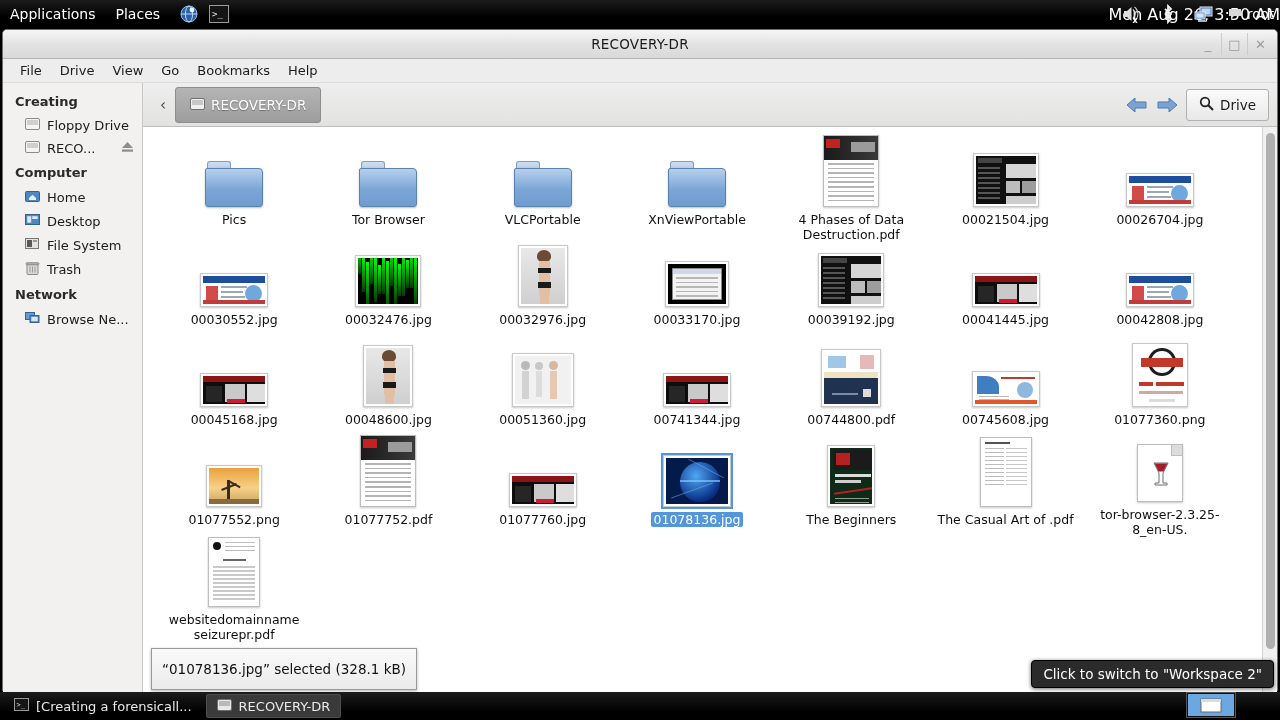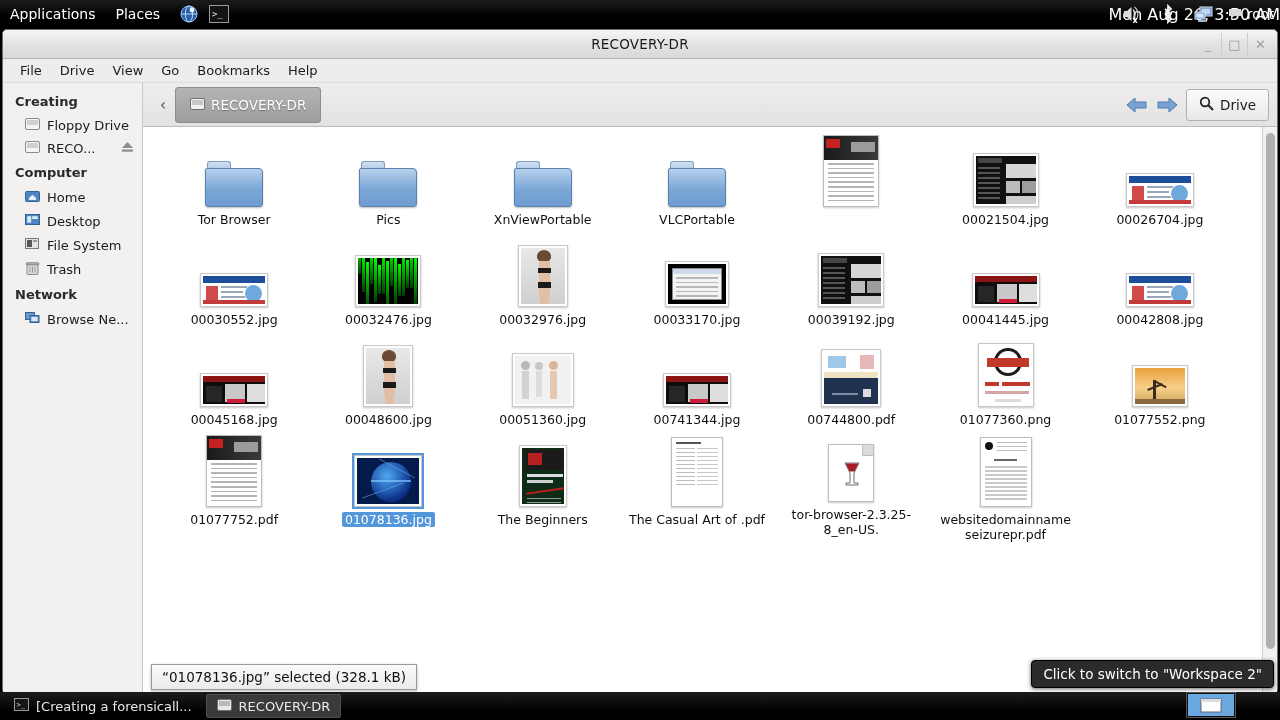--- a/index.html
+++ b/index.html
@@ -145,21 +145,21 @@
     background:linear-gradient(to bottom,#b6d0ec 0%, #7ba7d7 55%, #6f9ccf 100%);
     border:1px solid #5b82ad; border-radius:2px 4px 3px 3px;
     box-shadow:0 1px 2px rgba(0,0,0,.25);
   }
 
   
   #status-float{
     position:absolute; left:8px; bottom:2px;
     background: linear-gradient(to bottom,#fafafa,#ebebeb);
     border:1px solid #9a9a9a;
-    padding:4px 10px; font-size:13.5px; color:#101010;
+    padding:12px 10px; font-size:13.5px; color:#101010;
     box-shadow:0 1px 3px rgba(0,0,0,.3);
   }
 
   
   #vscroll{
     position:absolute; right:0; top:0; width:15px; height:100%;
     background:#f1f1f1; border-left:1px solid #d2d2d2;
   }
   #vscroll-thumb{
     position:absolute; left:3px; top:6px; width:9px; height:516px;
@@ -390,48 +390,48 @@
 
       <div id="icon-view">
         <div id="icon-grid">
             <div class="item">
               <div class="thumb-wrap">
                 <div class="folder">
                   <div class="tab"></div>
                   <div class="body"></div>
                 </div>
               </div>
-              <div class="item-label">Tor Browser</div>
+              <div class="item-label">Pics</div>
             </div>
             <div class="item">
               <div class="thumb-wrap">
                 <div class="folder">
                   <div class="tab"></div>
                   <div class="body"></div>
                 </div>
               </div>
-              <div class="item-label">Pics</div>
+              <div class="item-label">Tor Browser</div>
             </div>
             <div class="item">
               <div class="thumb-wrap">
                 <div class="folder">
                   <div class="tab"></div>
                   <div class="body"></div>
                 </div>
               </div>
-              <div class="item-label">XnViewPortable</div>
+              <div class="item-label">VLCPortable</div>
             </div>
             <div class="item">
               <div class="thumb-wrap">
                 <div class="folder">
                   <div class="tab"></div>
                   <div class="body"></div>
                 </div>
               </div>
-              <div class="item-label">VLCPortable</div>
+              <div class="item-label">XnViewPortable</div>
             </div>
             <div class="item">
               <div class="thumb-wrap">
                 <div class="doc" style="width: 56px; height: 72px;">
                   <div style="height:24px;background:linear-gradient(90deg,#1a1a1a,#3a3a3a);position:relative">
                     <div style="position:absolute;left:2px;top:3px;width:14px;height:9px;background:#c42121"></div>
                     <div style="position:absolute;right:3px;top:6px;width:24px;height:10px;background:#9b9b9b"></div>
                   </div>
                   <div style="padding:3px 4px">
                     <div style="height:1.6px;background:#b4b4b4;margin-bottom:3px"></div>
@@ -439,20 +439,21 @@
                     <div style="height:1.6px;background:#b4b4b4;margin-bottom:3px"></div>
                     <div style="height:1.6px;background:#b4b4b4;margin-bottom:3px"></div>
                     <div style="height:1.6px;background:#b4b4b4;margin-bottom:3px"></div>
                     <div style="height:1.6px;background:#b4b4b4;margin-bottom:3px"></div>
                     <div style="height:1.6px;background:#b4b4b4;margin-bottom:3px"></div>
                     <div style="height:1.6px;background:#b4b4b4;margin-bottom:3px"></div>
                     <div style="height:1.6px;background:#b4b4b4;margin-bottom:3px"></div>
                   </div>
                 </div>
               </div>
+              <div class="item-label">4 Phases of Data Destruction.pdf</div>
             </div>
             <div class="item">
               <div class="thumb-wrap">
                 <div class="photo" style="width: 66px; height: 54px;">
                   <div class="inner" style="background:#101010">
                     <div style="position:absolute;left:2px;top:2px;width:24px;height:5px;background:#444"></div>
                     <div style="position:absolute;left:2px;top:11px;width:22px;height:2px;background:#555"></div>
                     <div style="position:absolute;left:2px;top:16px;width:22px;height:2px;background:#555"></div>
                     <div style="position:absolute;left:2px;top:21px;width:22px;height:2px;background:#555"></div>
                     <div style="position:absolute;left:2px;top:26px;width:22px;height:2px;background:#555"></div>
@@ -673,20 +674,36 @@
                     <div style="position:absolute;left:0;bottom:0;width:100%;height:26px;background:#1f3350"></div>
                     <div style="position:absolute;left:8px;bottom:9px;width:26px;height:2px;background:#7b8ba3"></div>
                     <div style="position:absolute;right:7px;bottom:7px;width:8px;height:8px;background:#dcdcdc"></div>
                   </div>
                 </div>
               </div>
               <div class="item-label">00744800.pdf</div>
             </div>
             <div class="item">
               <div class="thumb-wrap">
+                <div class="photo" style="width: 68px; height: 36px;">
+                  <div class="inner" style="background:#fff">
+                    <div style="position:absolute;left:2px;top:2px;width:22px;height:18px;background:#3f7fc1;border-radius:0 60% 0 0"></div>
+                    <div style="position:absolute;left:26px;top:3px;width:34px;height:2px;background:#c0392b"></div>
+                    <div style="position:absolute;left:4px;top:22px;width:30px;height:1.4px;background:#b9b9b9"></div>
+                    <div style="position:absolute;left:4px;top:25px;width:30px;height:1.4px;background:#b9b9b9"></div>
+                    <div style="position:absolute;left:4px;top:28px;width:30px;height:1.4px;background:#b9b9b9"></div>
+                    <div style="position:absolute;right:4px;top:8px;width:16px;height:16px;border-radius:50%;background:#8fb8de"></div>
+                    <div style="position:absolute;left:0;bottom:0;width:100%;height:4px;background:#e0572f"></div>
+                  </div>
+                </div>
+              </div>
+              <div class="item-label">00745608.jpg</div>
+            </div>
+            <div class="item">
+              <div class="thumb-wrap">
                 <div class="photo" style="width: 56px; height: 64px;">
                   <div class="inner" style="background:#fff">
                     <div style="position:absolute;left:13px;top:2px;width:28px;height:28px;border-radius:50%;background:#1c1c1c"></div>
                     <div style="position:absolute;left:16px;top:5px;width:22px;height:22px;border-radius:50%;background:#fff"></div>
                     <div style="position:absolute;left:6px;top:12px;width:42px;height:9px;background:#c0392b"></div>
                     <div style="position:absolute;left:4px;top:36px;width:14px;height:4px;background:#c0392b"></div>
                     <div style="position:absolute;left:21px;top:36px;width:28px;height:4px;background:#c0392b"></div>
                     <div style="position:absolute;left:4px;top:45px;width:44px;height:3px;background:#d4a5a5"></div>
                     <div style="position:absolute;left:14px;top:53px;width:26px;height:3px;background:#dcdcdc"></div>
                   </div>
@@ -721,20 +738,34 @@
                     <div style="height:1.6px;background:#b4b4b4;margin-bottom:3px"></div>
                     <div style="height:1.6px;background:#b4b4b4;margin-bottom:3px"></div>
                     <div style="height:1.6px;background:#b4b4b4;margin-bottom:3px"></div>
                     <div style="height:1.6px;background:#b4b4b4;margin-bottom:3px"></div>
                     <div style="height:1.6px;background:#b4b4b4;margin-bottom:3px"></div>
                     <div style="height:1.6px;background:#b4b4b4;margin-bottom:3px"></div>
                   </div>
                 </div>
               </div>
               <div class="item-label">01077752.pdf</div>
+            </div>
+            <div class="item">
+              <div class="thumb-wrap">
+                <div class="photo" style="width: 68px; height: 34px;">
+                  <div class="inner" style="background:#0d0d0d">
+                    <div style="position:absolute;left:0;top:0;width:100%;height:6px;background:#8c1414"></div>
+                    <div style="position:absolute;left:3px;top:10px;width:16px;height:16px;background:#262626"></div>
+                    <div style="position:absolute;left:22px;top:8px;width:20px;height:18px;background:#c9c9c9"></div>
+                    <div style="position:absolute;left:44px;top:8px;width:21px;height:18px;background:#dedede"></div>
+                    <div style="position:absolute;left:24px;bottom:1px;width:18px;height:4px;background:#cf1b3b"></div>
+                  </div>
+                </div>
+              </div>
+              <div class="item-label">01077760.jpg</div>
             </div>
             <div class="item selected">
               <div class="thumb-wrap">
                 <div class="photo" style="width: 68px; height: 52px;">
                   <div class="inner" style="background:#041a4a">
                     <div style="position:absolute;left:14px;top:4px;width:40px;height:40px;border-radius:50%;background:radial-gradient(circle at 40% 35%,#4fa8f5,#0a2f86 70%,#061f5e)"></div>
                     <div style="position:absolute;left:14px;top:22px;width:40px;height:1.5px;background:#7fc4ff;opacity:.7"></div>
                     <div style="position:absolute;left:20px;top:10px;width:40px;height:1.2px;background:#6fb6f7;opacity:.55;transform:rotate(28deg)"></div>
                     <div style="position:absolute;left:4px;top:32px;width:44px;height:1.2px;background:#6fb6f7;opacity:.5;transform:rotate(-20deg)"></div>
                   </div>

